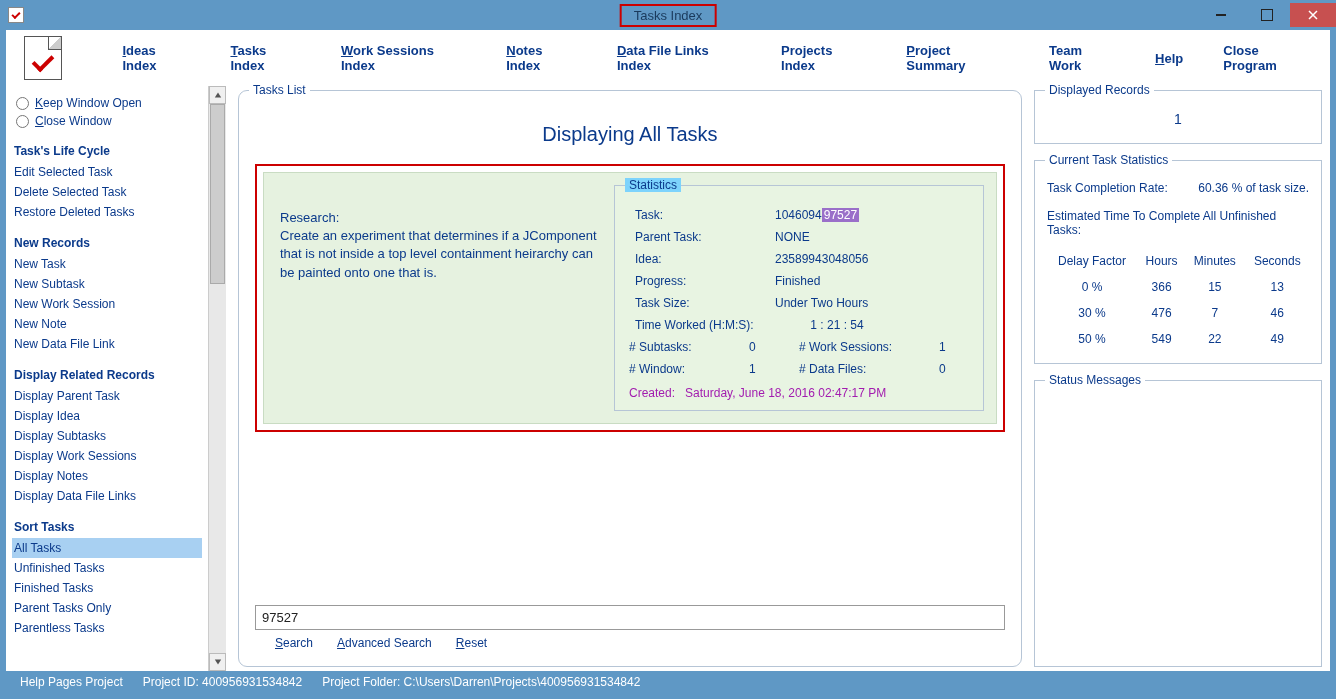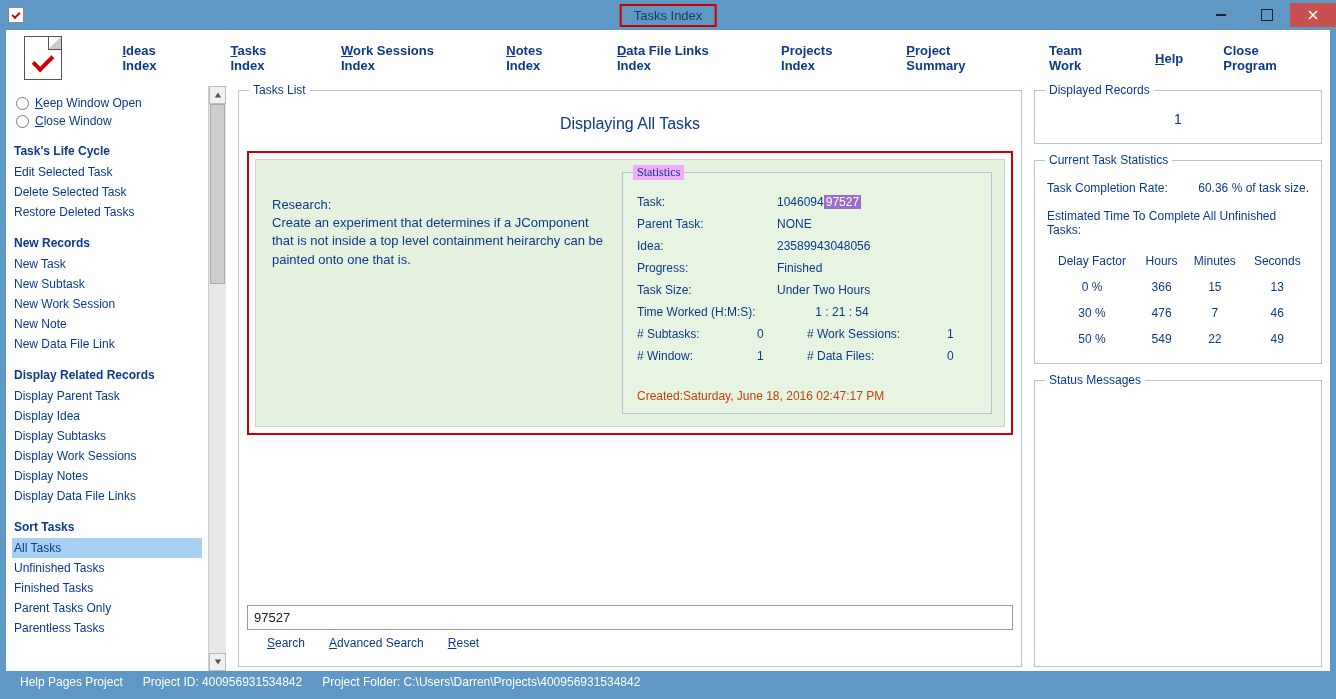--- a/index.html
+++ b/index.html
@@ -30,33 +30,33 @@
 .nav-item { color: #0b3a8b; font-size: 12px; padding: 3px 2px; cursor: pointer; }
 .nav-item.selected { background: #a8d0f2; }
 .scrollbar { width: 18px; background: #e8e8e8; display: flex; flex-direction: column; border-left: 1px solid #ccc; }
 .sb-btn { height: 18px; background: #f0f0f0; border: 1px solid #bbb; display: flex; align-items: center; justify-content: center; cursor: pointer; }
 .sb-btn svg { width: 8px; height: 8px; fill: #555; }
 .sb-track { flex: 1; position: relative; }
 .sb-thumb { position: absolute; left: 1px; right: 1px; top: 0; height: 180px; background: #cdcdcd; border: 1px solid #aaa; cursor: pointer; }
 .center-col { flex: 1; padding: 4px 8px 4px 12px; display: flex; flex-direction: column; }
 .fieldset { border: 1px solid #b6c5d6; position: relative; }
 .fieldset-legend { position: absolute; top: -8px; left: 10px; background: #fff; padding: 0 4px; color: #0b3a8b; font-size: 12px; }
-.tasks-list { flex: 1; padding: 10px 8px; display: flex; flex-direction: column; }
-.list-title { text-align: center; color: #0b3a8b; font-size: 16px; margin: 14px 0 18px; }
+.tasks-list { flex: 1; padding: 10px 16px; display: flex; flex-direction: column; border-radius: 9px; }
+.list-title { text-align: center; color: #0b3a8b; font-size: 20px; margin: 22px 0 18px; }
 .task-card-outer { border: 2px solid #c00; padding: 6px; }
 .task-card { background: #e6f2e0; border: 1px solid #c9dcc3; padding: 12px; display: flex; gap: 12px; }
 .task-desc { flex: 1; color: #0b3a8b; font-size: 13px; padding: 24px 0 0 4px; line-height: 1.4; }
 .stats-box { flex: 1; border: 1px solid #b6c5d6; position: relative; padding: 18px 14px 10px; background: #e8f4e2; }
-.stats-box .fieldset-legend { background: #f0abfc; font-family: Liberation Serif, serif; }
-.stat-row { display: flex; align-items: center; color: #0b3a8b; font-size: 12px; padding: 4px 0; }
+.stats-box .fieldset-legend { background: #7dd3fc; }
+.stat-row { display: flex; align-items: center; color: #0b3a8b; font-size: 12px; padding: 4px 0; margin-left: 6px; }
 .stat-label { width: 140px; }
 .stat-value { flex: 1; }
 .hl { background: #9a6fc9; color: #fff; padding: 0 2px; }
 .stat-double { display: grid; grid-template-columns: 120px 50px 140px 30px; color: #0b3a8b; font-size: 12px; padding: 4px 0; }
-.created-row { display: flex; color: #c2410c; font-size: 12px; padding: 6px 0 0; margin-top: 16px; }
+.created-row { display: flex; gap: 10px; color: #a21caf; font-size: 12px; padding: 6px 0 0; }
 .search-bar { margin-top: auto; padding-top: 6px; }
 .search-input { width: 100%; border: 1px solid #999; padding: 4px 6px; font-size: 13px; color: #222; }
 .search-links { display: flex; gap: 24px; padding: 6px 20px; color: #0b3a8b; font-size: 12px; }
 .search-links span { cursor: pointer; }
 .right-col { width: 300px; padding: 4px 8px 4px 4px; display: flex; flex-direction: column; gap: 16px; }
 .small-box { padding: 14px 10px 10px; }
 .center-val { text-align: center; color: #0b3a8b; font-size: 14px; padding: 6px; }
 .stat-line { display: flex; justify-content: space-between; color: #0b3a8b; font-size: 12px; padding: 6px 2px; }
 .est-label { color: #0b3a8b; font-size: 12px; padding: 8px 2px 10px; }
 .delay-table { width: 100%; color: #0b3a8b; font-size: 12px; }

